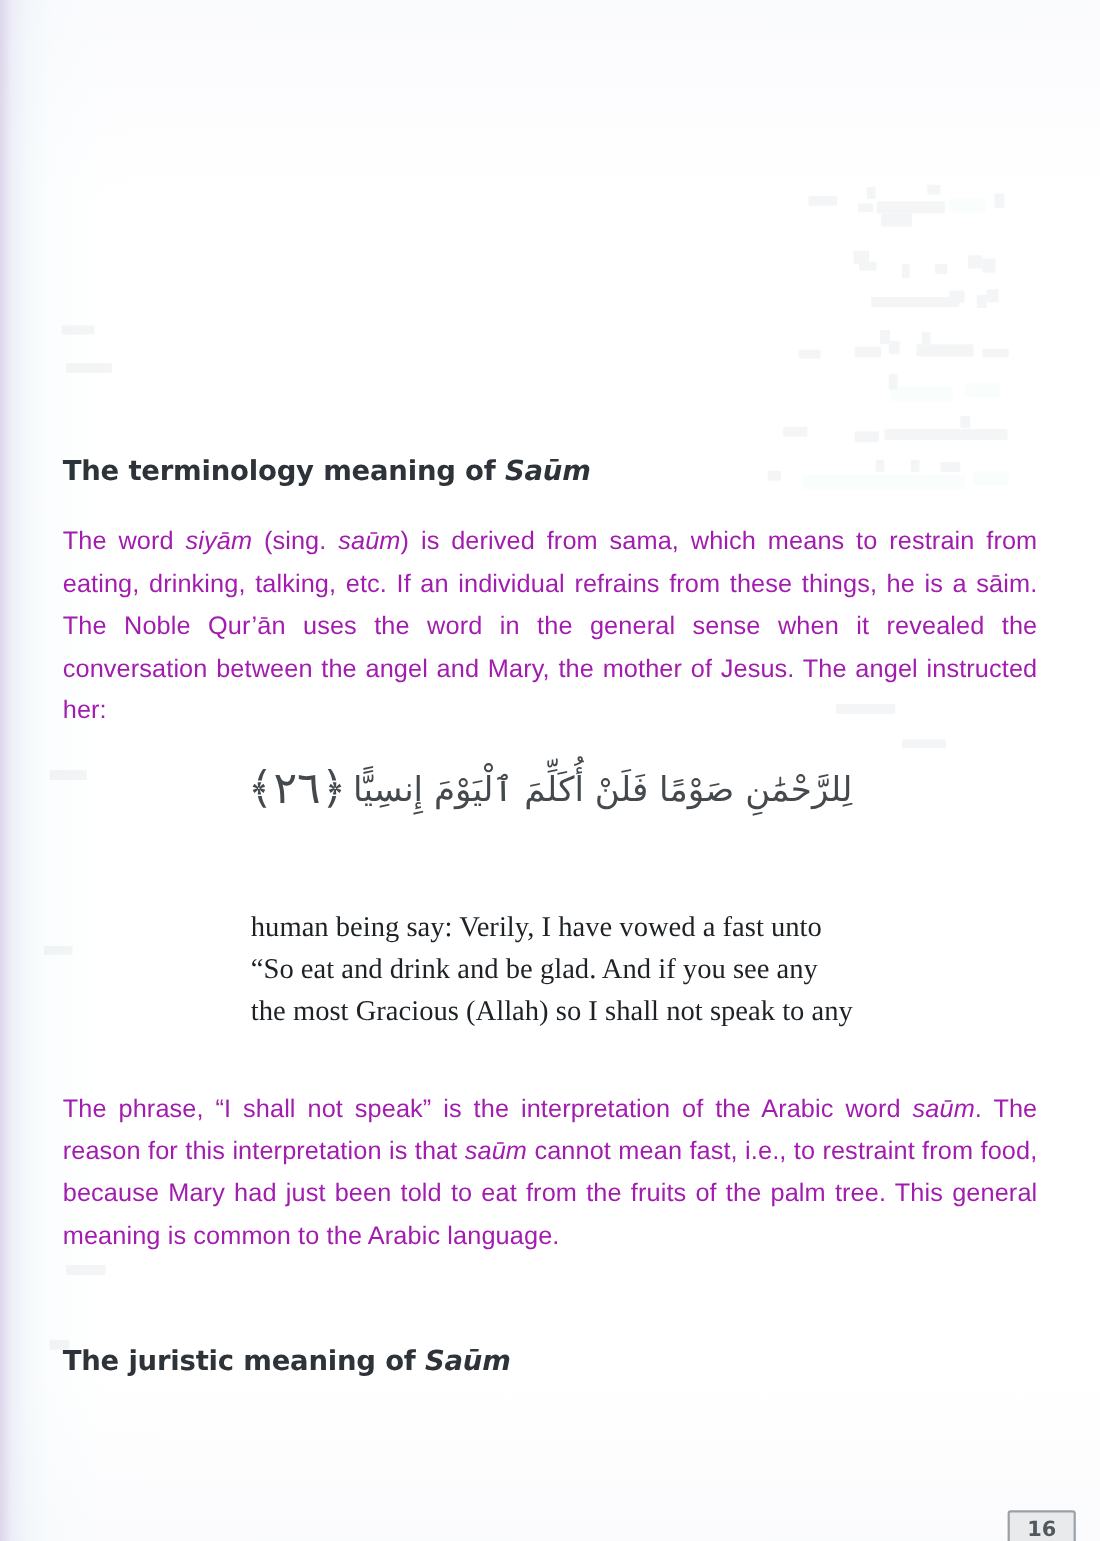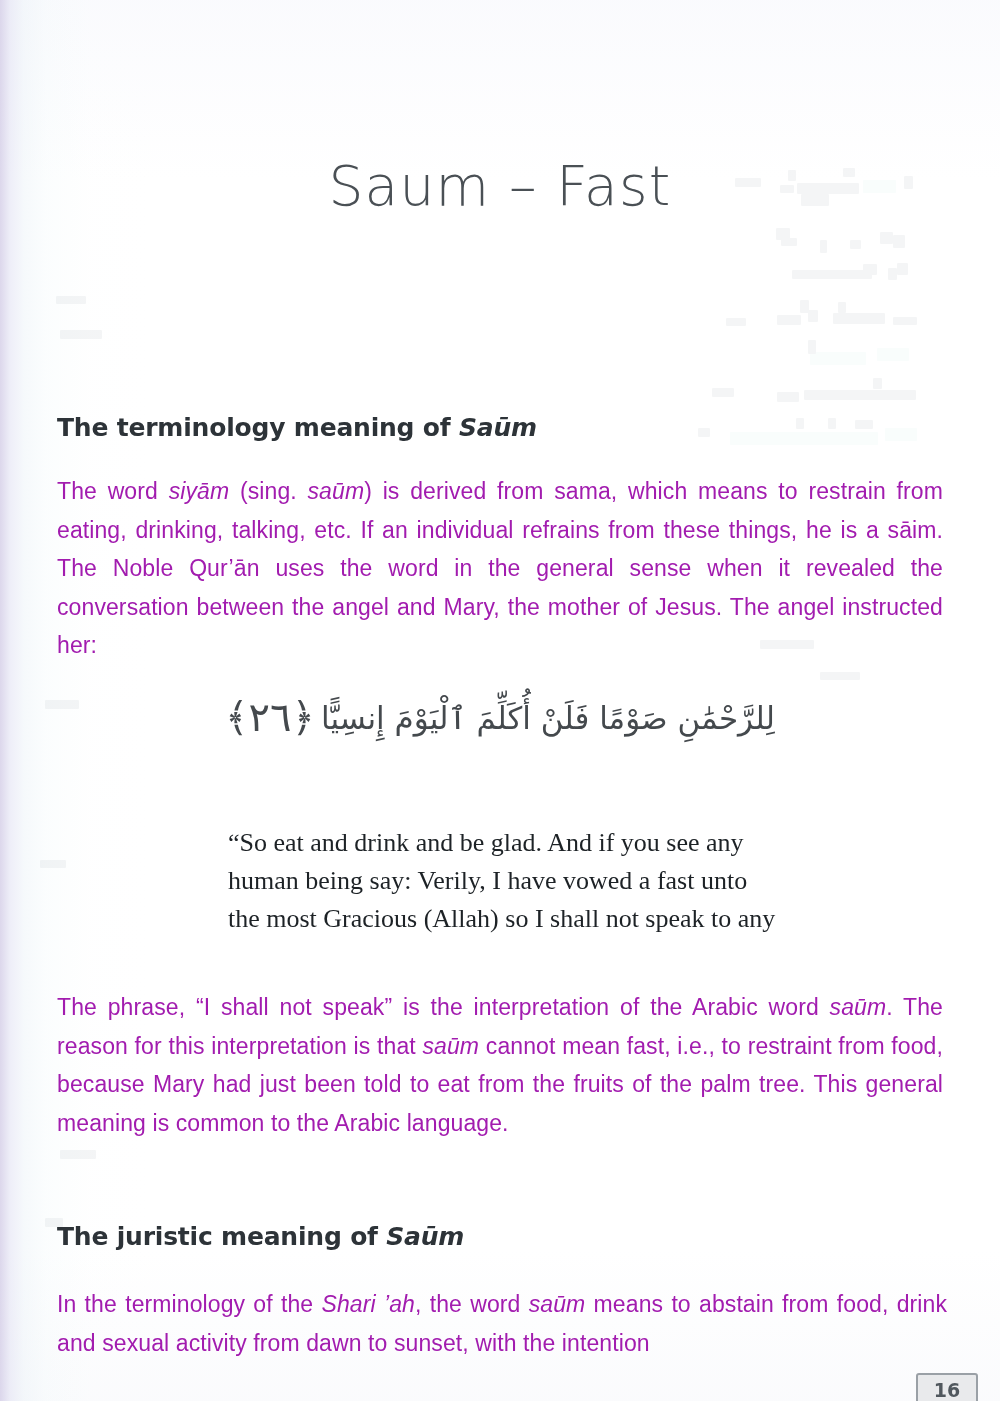--- a/index.html
+++ b/index.html
@@ -220,37 +220,35 @@
   <span style="left:45px;top:700px;width:34px;height:9px;"></span>
   <span style="left:40px;top:860px;width:26px;height:8px;"></span>
   <span style="left:760px;top:640px;width:54px;height:9px;"></span>
   <span style="left:820px;top:672px;width:40px;height:8px;"></span>
   <span style="left:60px;top:1150px;width:36px;height:9px;"></span>
   <span style="left:45px;top:1218px;width:18px;height:9px;"></span>
 </div>
 
 <div class="content">
 
-  <div class="doc-title">Saum – Fast</div>
 
   <div class="section-heading" id="heading-linguistic"><span>The terminology meaning of </span><span class="term">Saūm</span></div>
 
   <div class="body-para" id="para-linguistic"><span>The word </span><em>siyām</em><span> (sing. </span><em>saūm</em><span>) is derived from sama, which means to restrain from eating, drinking, talking, etc. If an individual refrains from these things, he is a sāim. The Noble Qur’ān uses the word in the general sense when it revealed the conversation between the angel and Mary, the mother of Jesus. The angel instructed her:</span></div>
 
   <div class="arabic-verse">
     <span class="line2"><span>لِلرَّحْمَٰنِ صَوْمًا فَلَنْ أُكَلِّمَ ٱلْيَوْمَ إِنسِيًّا</span><span class="ayah-mark">﴿٢٦﴾</span></span>
   </div>
 
   <div class="quote-block">
+    <div>human being say: Verily, I have vowed a fast unto</div>
     <div>“So eat and drink and be glad. And if you see any</div>
-    <div>human being say: Verily, I have vowed a fast unto</div>
     <div>the most Gracious (Allah) so I shall not speak to any</div>
   </div>
 
   <div class="body-para" id="para-phrase"><span>The phrase, “I shall not speak” is the interpretation of the Arabic word </span><em>saūm</em><span>. The reason for this interpretation is that </span><em>saūm</em><span> cannot mean fast, i.e., to restraint from food, because Mary had just been told to eat from the fruits of the palm tree. This general meaning is common to the Arabic language.</span></div>
 
   <div class="section-heading" id="heading-juristic"><span>The juristic meaning of </span><span class="term">Saūm</span></div>
 
-  <div class="body-para" id="para-juristic"><span>In the terminology of the </span><em>Shari ’ah</em><span>, the word </span><em>saūm</em><span> means to abstain from food, drink and sexual activity from dawn to sunset, with the intention</span></div>
 
   <div class="page-number-tab">16</div>
 
 </div>
 
 </body></html>

